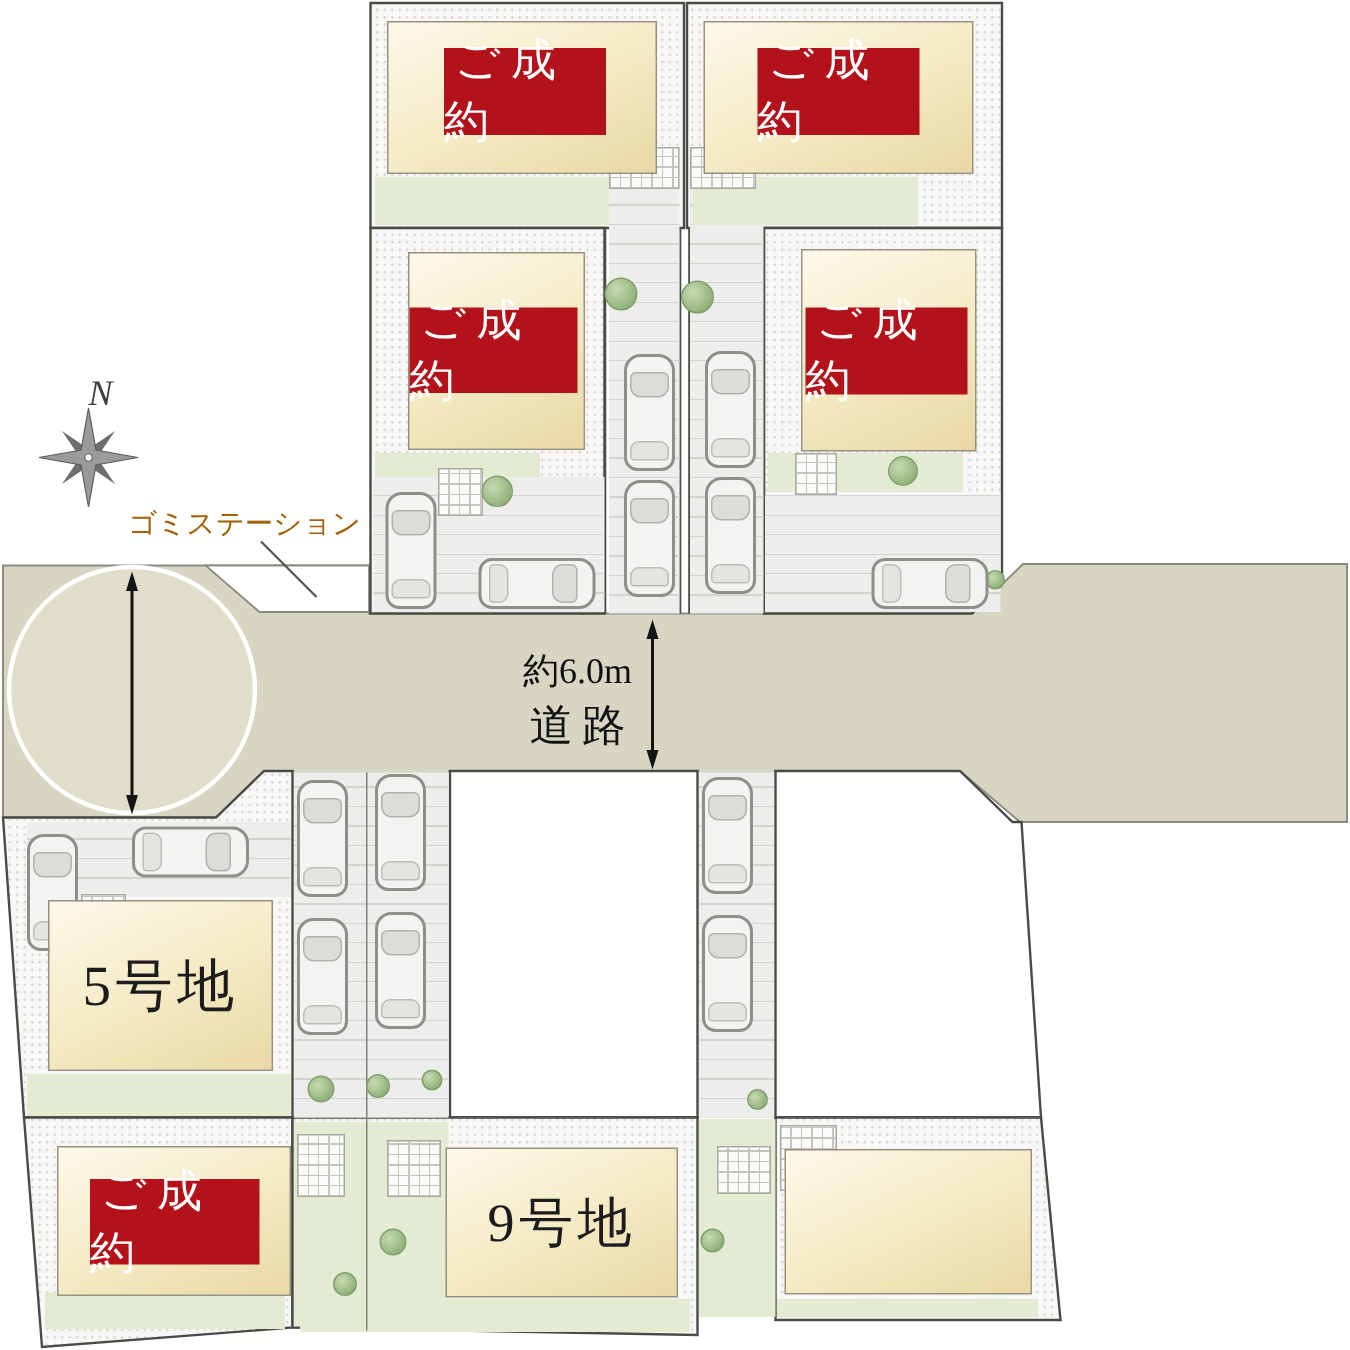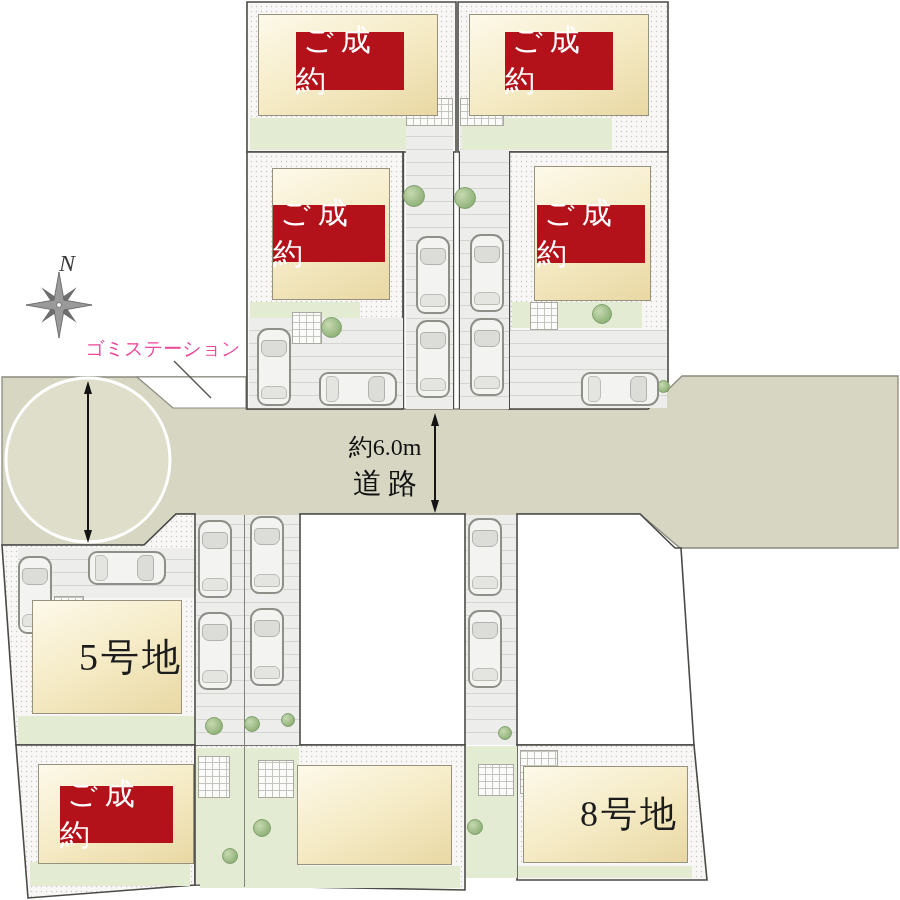--- a/index.html
+++ b/index.html
@@ -37,23 +37,23 @@
   .car::before{content:"";position:absolute;left:2px;right:2px;top:10px;height:15px;
     background:#dcdcd8;border:1px solid #b2b2ad;border-radius:4px 4px 7px 7px;}
   .car::after{content:"";position:absolute;left:2px;right:2px;bottom:5px;height:11px;
     background:#e4e4e0;border:1px solid #bdbdb8;border-radius:6px 6px 3px 3px;}
   .car.h{transform:rotate(90deg);}
   .house{position:absolute;z-index:6;box-sizing:border-box;border:1px solid #97927e;
     background:linear-gradient(155deg,var(--c-house_light) 0%,#f5ebc6 50%,var(--c-house_dark) 100%);}
   .banner{position:absolute;z-index:7;display:flex;align-items:center;justify-content:center;
     background:var(--c-sold_bg);color:var(--c-sold_text);font-size:30px;letter-spacing:7px;text-indent:7px;}
   .lotlabel{position:absolute;z-index:7;display:flex;align-items:center;justify-content:center;
-    color:var(--c-text);font-size:36px;letter-spacing:3px;margin-left:24px;}
+    color:var(--c-text);font-size:36px;letter-spacing:3px;}
   .dimlabel{position:absolute;z-index:7;text-align:center;font-size:28px;color:#111;}
-  .smalllabel{position:absolute;z-index:7;text-align:center;font-size:19px;color:#ec4899;}
+  .smalllabel{position:absolute;z-index:7;text-align:center;font-size:19px;color:#a16207;}
   .northlabel{position:absolute;z-index:7;text-align:center;font-size:24px;font-style:italic;color:#3d3d3d;}
 </style>
 </head>
 <body>
 
 <div id="stage">
 
   <svg id="baseSvg" width="900" height="900" viewBox="0 0 900 900">
     <defs>
       <pattern id="stip" width="5" height="5" patternUnits="userSpaceOnUse">
@@ -180,20 +180,20 @@
   <div class="house" style="left:297px;top:765px;width:155px;height:100px;"></div>
   <div class="house" style="left:523px;top:766px;width:165px;height:97px;"></div>
 
   <div class="banner" style="left:296px;top:32px;width:108px;height:58px;">ご成約</div>
   <div class="banner" style="left:273px;top:205px;width:112px;height:57px;">ご成約</div>
   <div class="banner" style="left:505px;top:32px;width:108px;height:58px;">ご成約</div>
   <div class="banner" style="left:537px;top:205px;width:108px;height:58px;">ご成約</div>
   <div class="banner" style="left:60px;top:786px;width:113px;height:57px;">ご成約</div>
 
   <div class="lotlabel" style="left:32px;top:600px;width:150px;height:114px;font-size:38px;">5号地</div>
-  <div class="lotlabel" style="left:523px;top:766px;width:165px;height:97px;">8号地</div>
+  <div class="lotlabel" style="left:297px;top:765px;width:155px;height:100px;">9号地</div>
 
   <div class="dimlabel" style="left:325px;top:431px;width:120px;font-size:24px;">約6.0m</div>
   <div class="dimlabel" style="left:325px;top:464px;width:120px;font-size:29px;letter-spacing:6px;text-indent:6px;">道路</div>
   <div class="smalllabel" style="left:80px;top:336px;width:166px;">ゴミステーション</div>
   <div class="northlabel" style="left:52px;top:250px;width:30px;">N</div>
 
 </div>
 
 </body></html>

